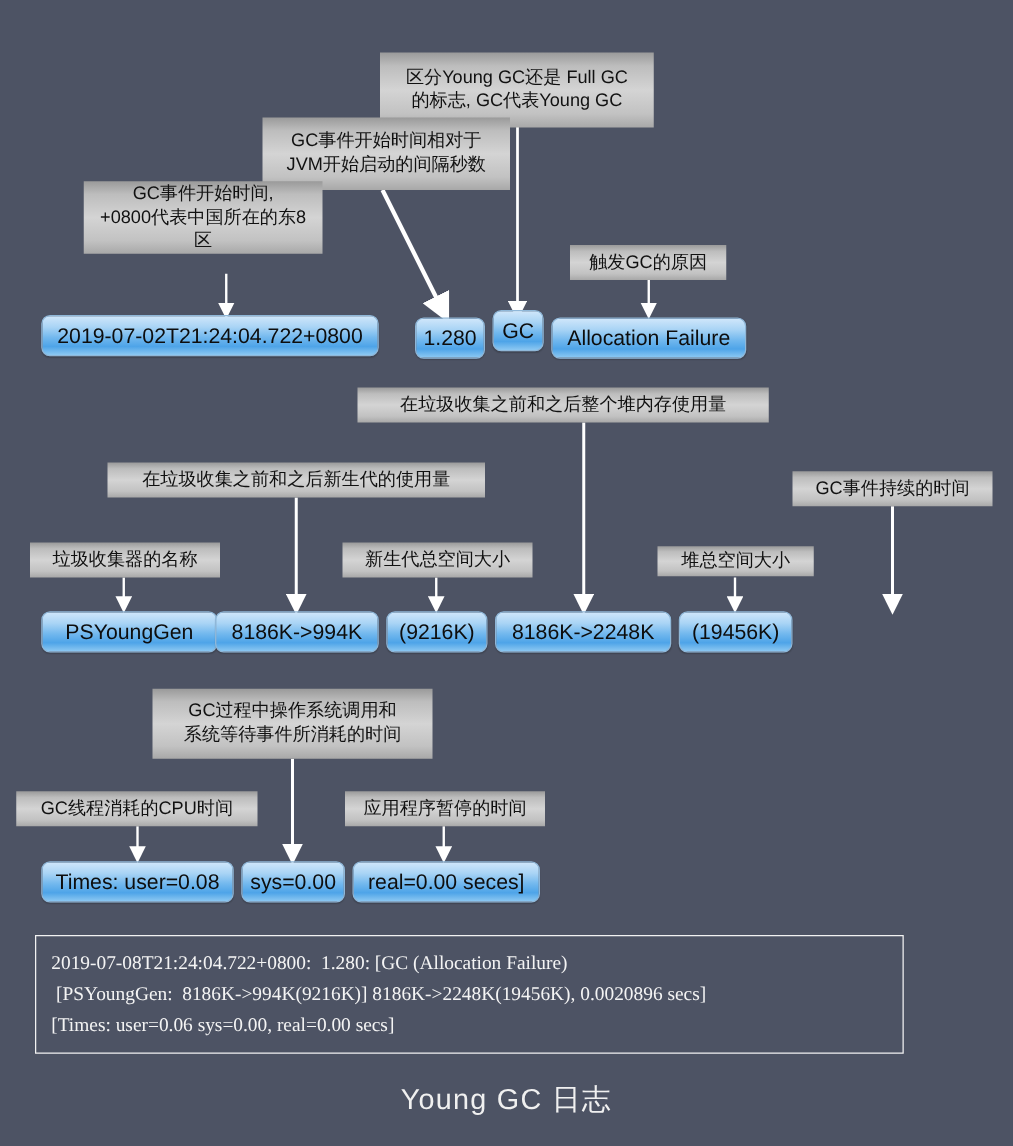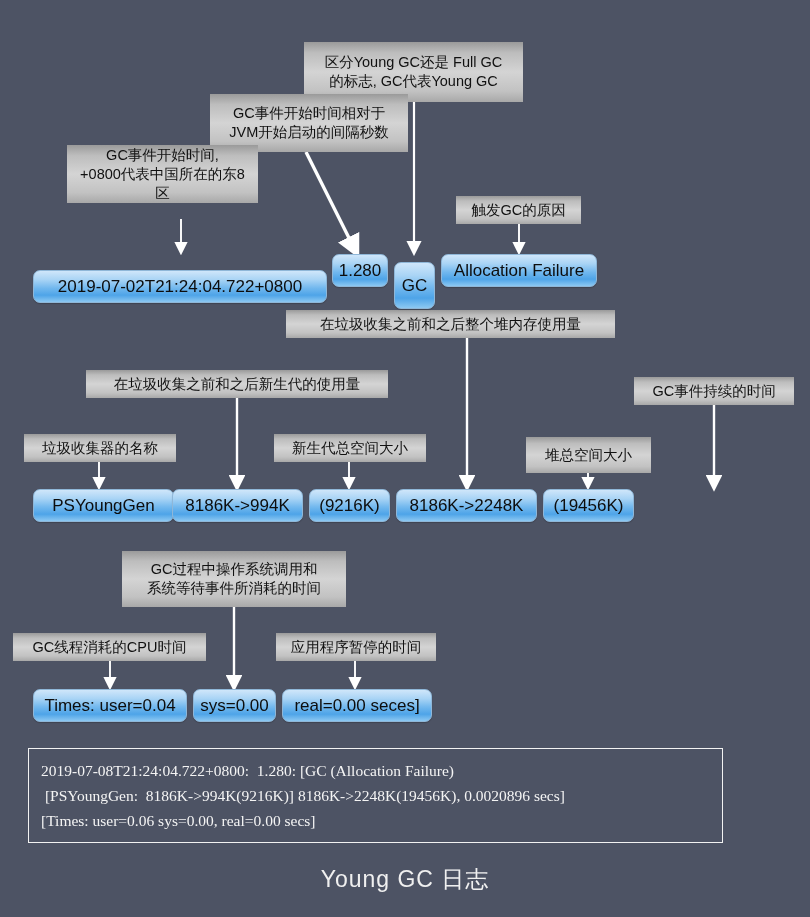--- a/index.html
+++ b/index.html
@@ -150,49 +150,49 @@
   <div class="note" style="left:286px; top:310px; width:329px; height:28px;">在垃圾收集之前和之后整个堆内存使用量</div>
 
   <div class="note" style="left:86px; top:370px; width:302px; height:28px;">在垃圾收集之前和之后新生代的使用量</div>
 
   <div class="note" style="left:634px; top:377px; width:160px; height:28px;">GC事件持续的时间</div>
 
   <div class="note" style="left:24px; top:434px; width:152px; height:28px;">垃圾收集器的名称</div>
 
   <div class="note" style="left:274px; top:434px; width:152px; height:28px;">新生代总空间大小</div>
 
-  <div class="note" style="left:526px; top:437px; width:125px; height:36px;">堆总空间大小</div>
+  <div class="note" style="left:526px; top:437px; width:125px; height:24px;">堆总空间大小</div>
 
   <div class="note" style="left:122px; top:551px; width:224px; height:56px;">GC过程中操作系统调用和
 系统等待事件所消耗的时间</div>
 
   <div class="note" style="left:13px; top:633px; width:193px; height:28px;">GC线程消耗的CPU时间</div>
 
   <div class="note" style="left:276px; top:633px; width:160px; height:28px;">应用程序暂停的时间</div>
 
-  <div class="token" style="left:33px; top:270px; width:294px; height:33px;">2019-07-02T21:24:04.722+0800</div>
+  <div class="token" style="left:33px; top:252px; width:270px; height:33px;">2019-07-02T21:24:04.722+0800</div>
 
   <div class="token" style="left:332px; top:254px; width:56px; height:33px;">1.280</div>
 
-  <div class="token" style="left:394px; top:262px; width:41px; height:47px;">GC</div>
+  <div class="token" style="left:394px; top:248px; width:41px; height:33px;">GC</div>
 
   <div class="token" style="left:441px; top:254px; width:156px; height:33px;">Allocation Failure</div>
 
   <div class="token" style="left:33px; top:489px; width:141px; height:33px;">PSYoungGen</div>
 
   <div class="token" style="left:172px; top:489px; width:131px; height:33px;">8186K-&gt;994K</div>
 
   <div class="token" style="left:309px; top:489px; width:81px; height:33px;">(9216K)</div>
 
   <div class="token" style="left:396px; top:489px; width:141px; height:33px;">8186K-&gt;2248K</div>
 
   <div class="token" style="left:543px; top:489px; width:91px; height:33px;">(19456K)</div>
 
 
-  <div class="token" style="left:33px; top:689px; width:154px; height:33px;">Times: user=0.04</div>
+  <div class="token" style="left:33px; top:689px; width:154px; height:33px;">Times: user=0.08</div>
 
   <div class="token" style="left:193px; top:689px; width:83px; height:33px;">sys=0.00</div>
 
   <div class="token" style="left:282px; top:689px; width:150px; height:33px;">real=0.00 seces]</div>
 
   <div id="logpanel">
     <div class="logline">2019-07-08T21:24:04.722+0800:  1.280: [GC (Allocation Failure)</div>
     <div class="logline"> [PSYoungGen:  8186K-&gt;994K(9216K)] 8186K-&gt;2248K(19456K), 0.0020896 secs]</div>
     <div class="logline">[Times: user=0.06 sys=0.00, real=0.00 secs]</div>
   </div>

